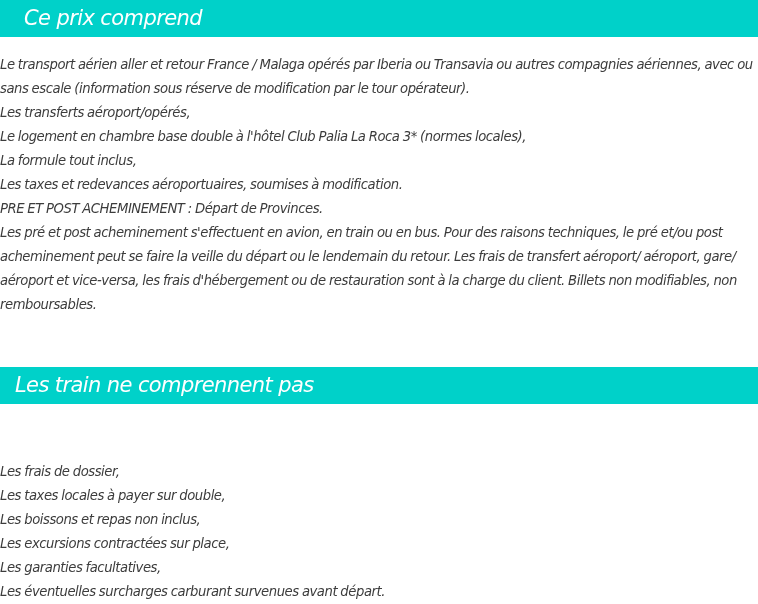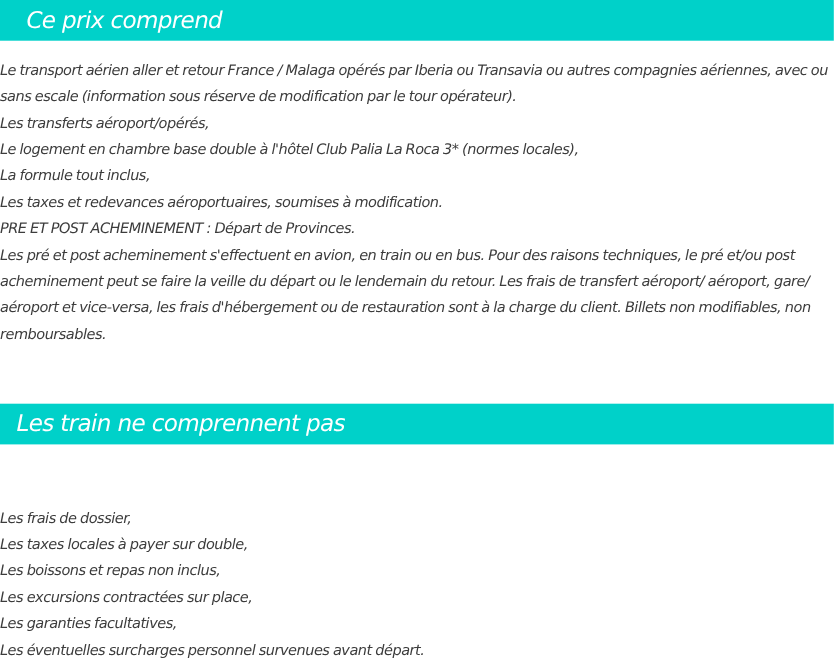--- a/index.html
+++ b/index.html
@@ -73,14 +73,14 @@
 <div class="section-header" id="header-2">
   <h2>Les train ne comprennent pas</h2>
 </div>
 
 <div class="content" id="content-2">
   <p>Les frais de dossier,</p>
   <p>Les taxes locales à payer sur double,</p>
   <p>Les boissons et repas non inclus,</p>
   <p>Les excursions contractées sur place,</p>
   <p>Les garanties facultatives,</p>
-  <p>Les éventuelles surcharges personnel survenues avant départ.</p>
+  <p>Les éventuelles surcharges carburant survenues avant départ.</p>
 </div>
 
 </body></html>

